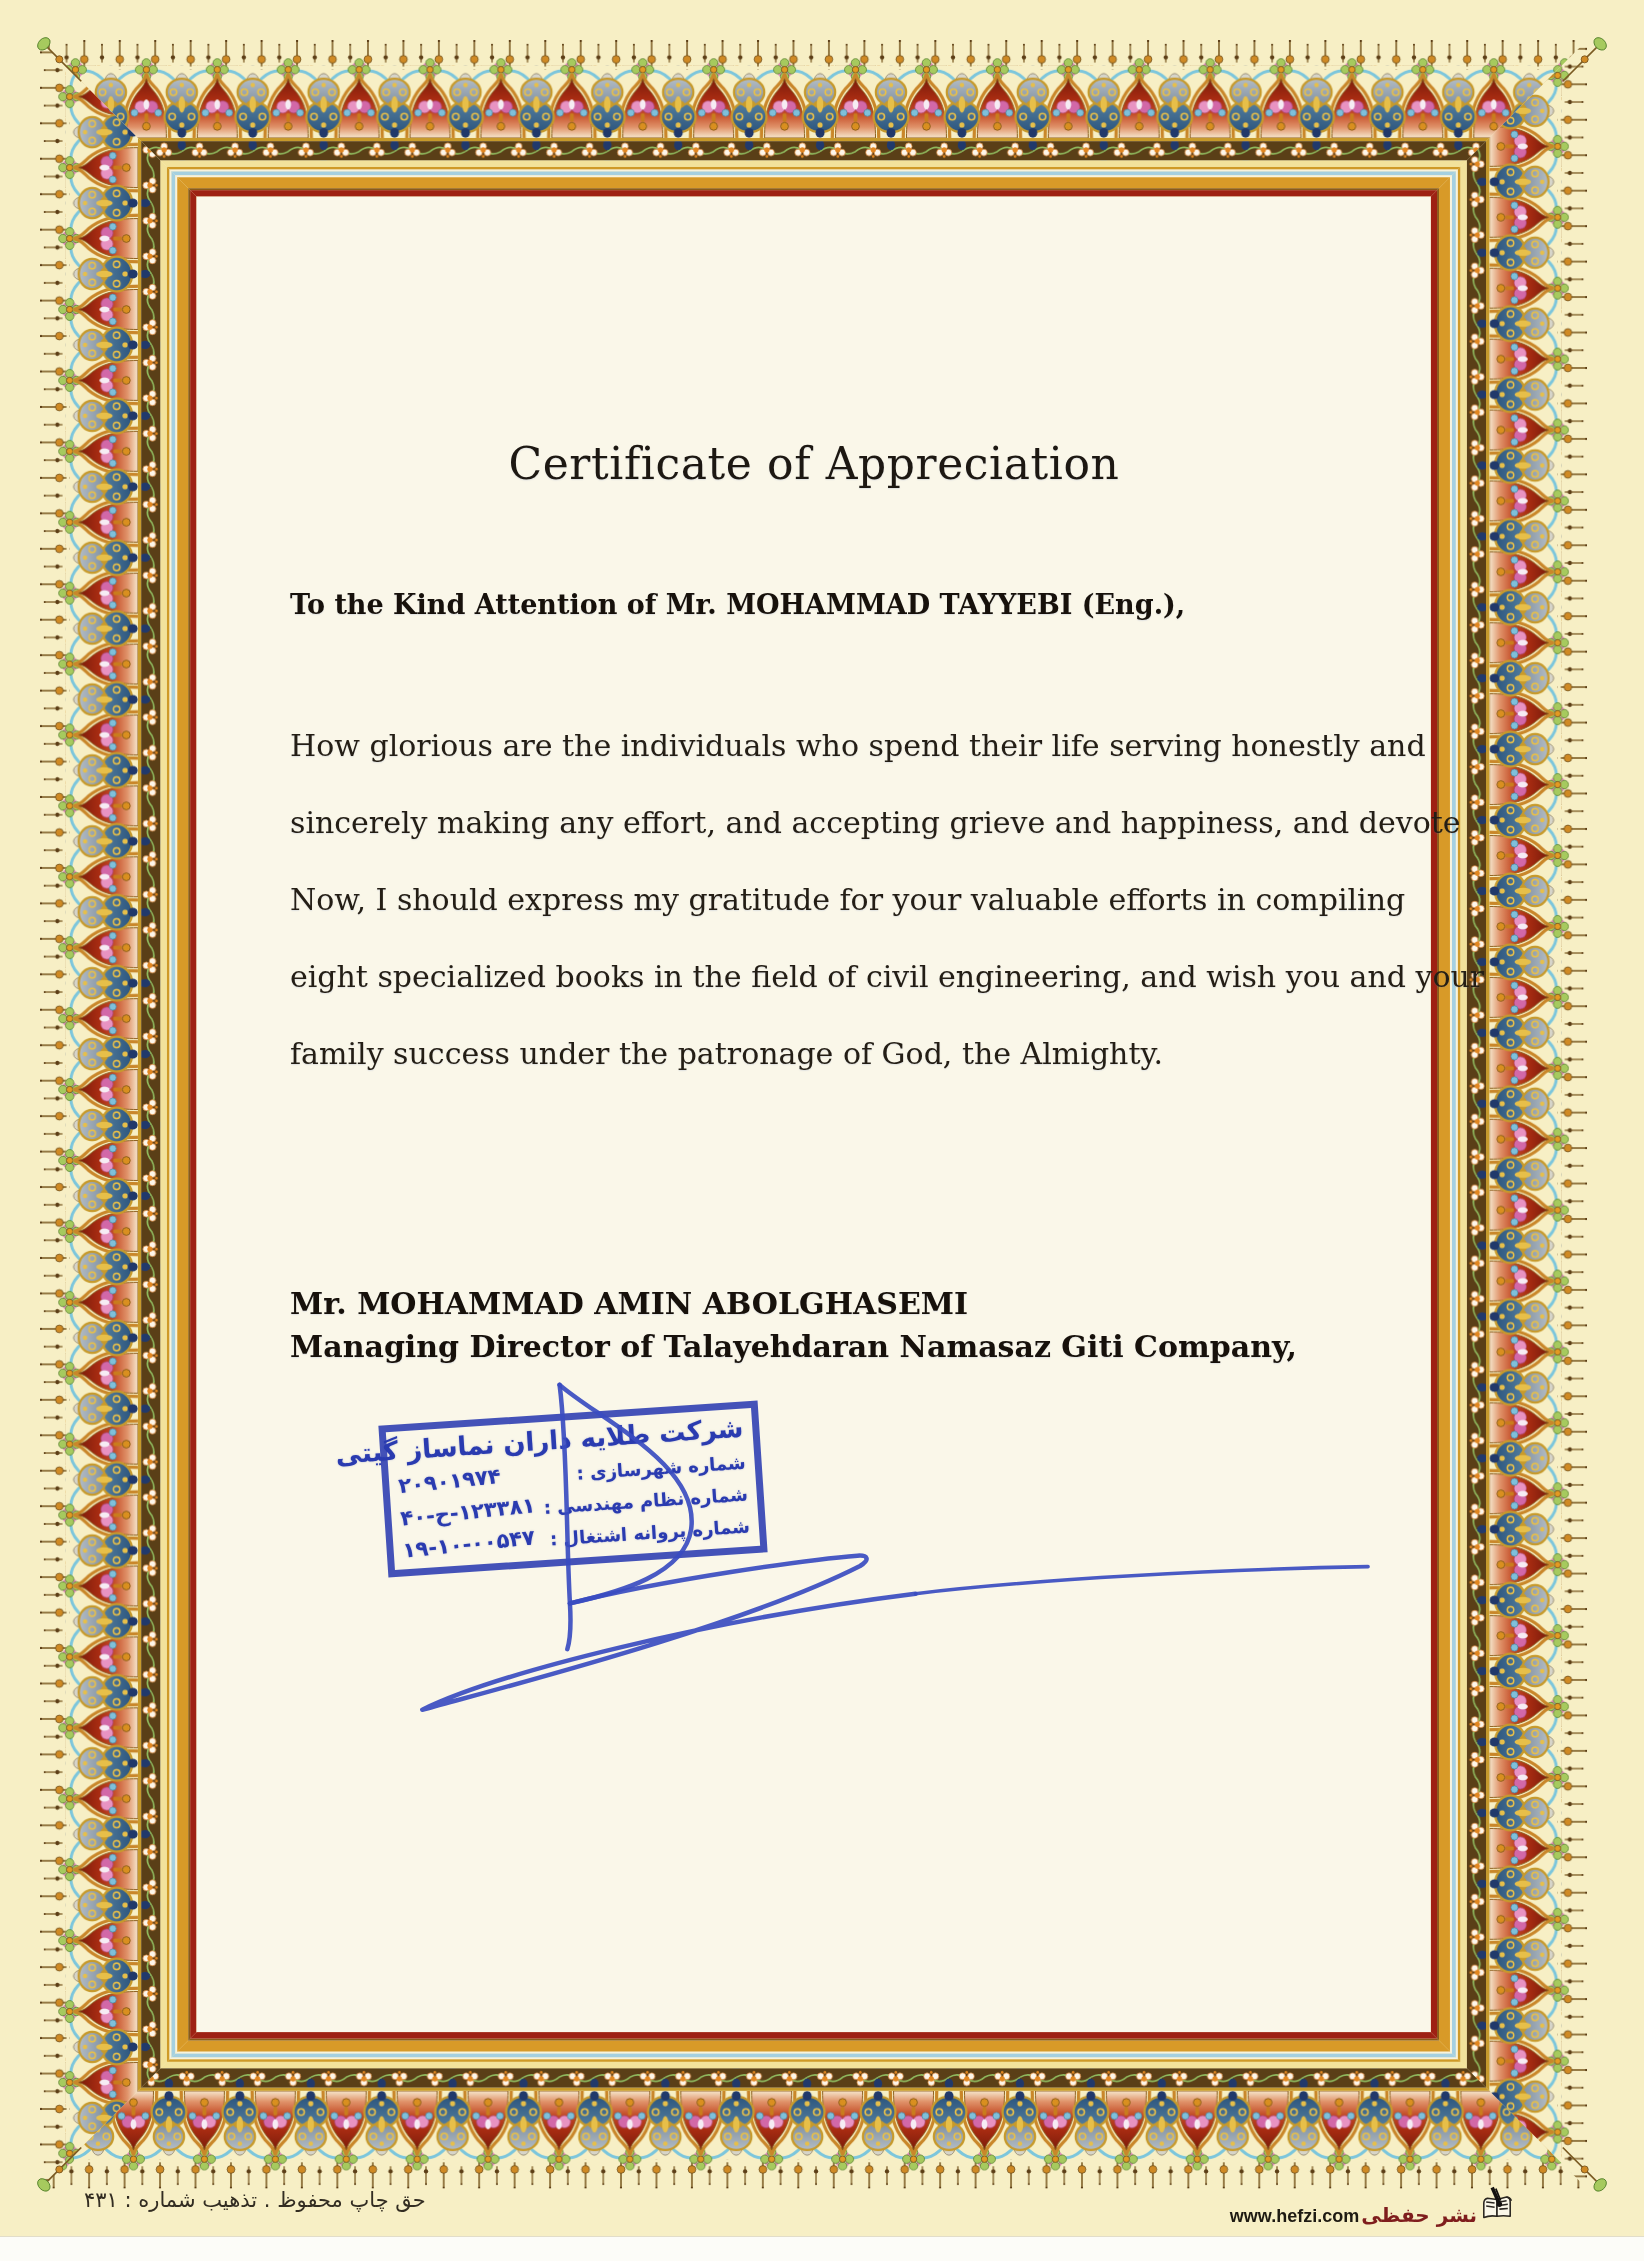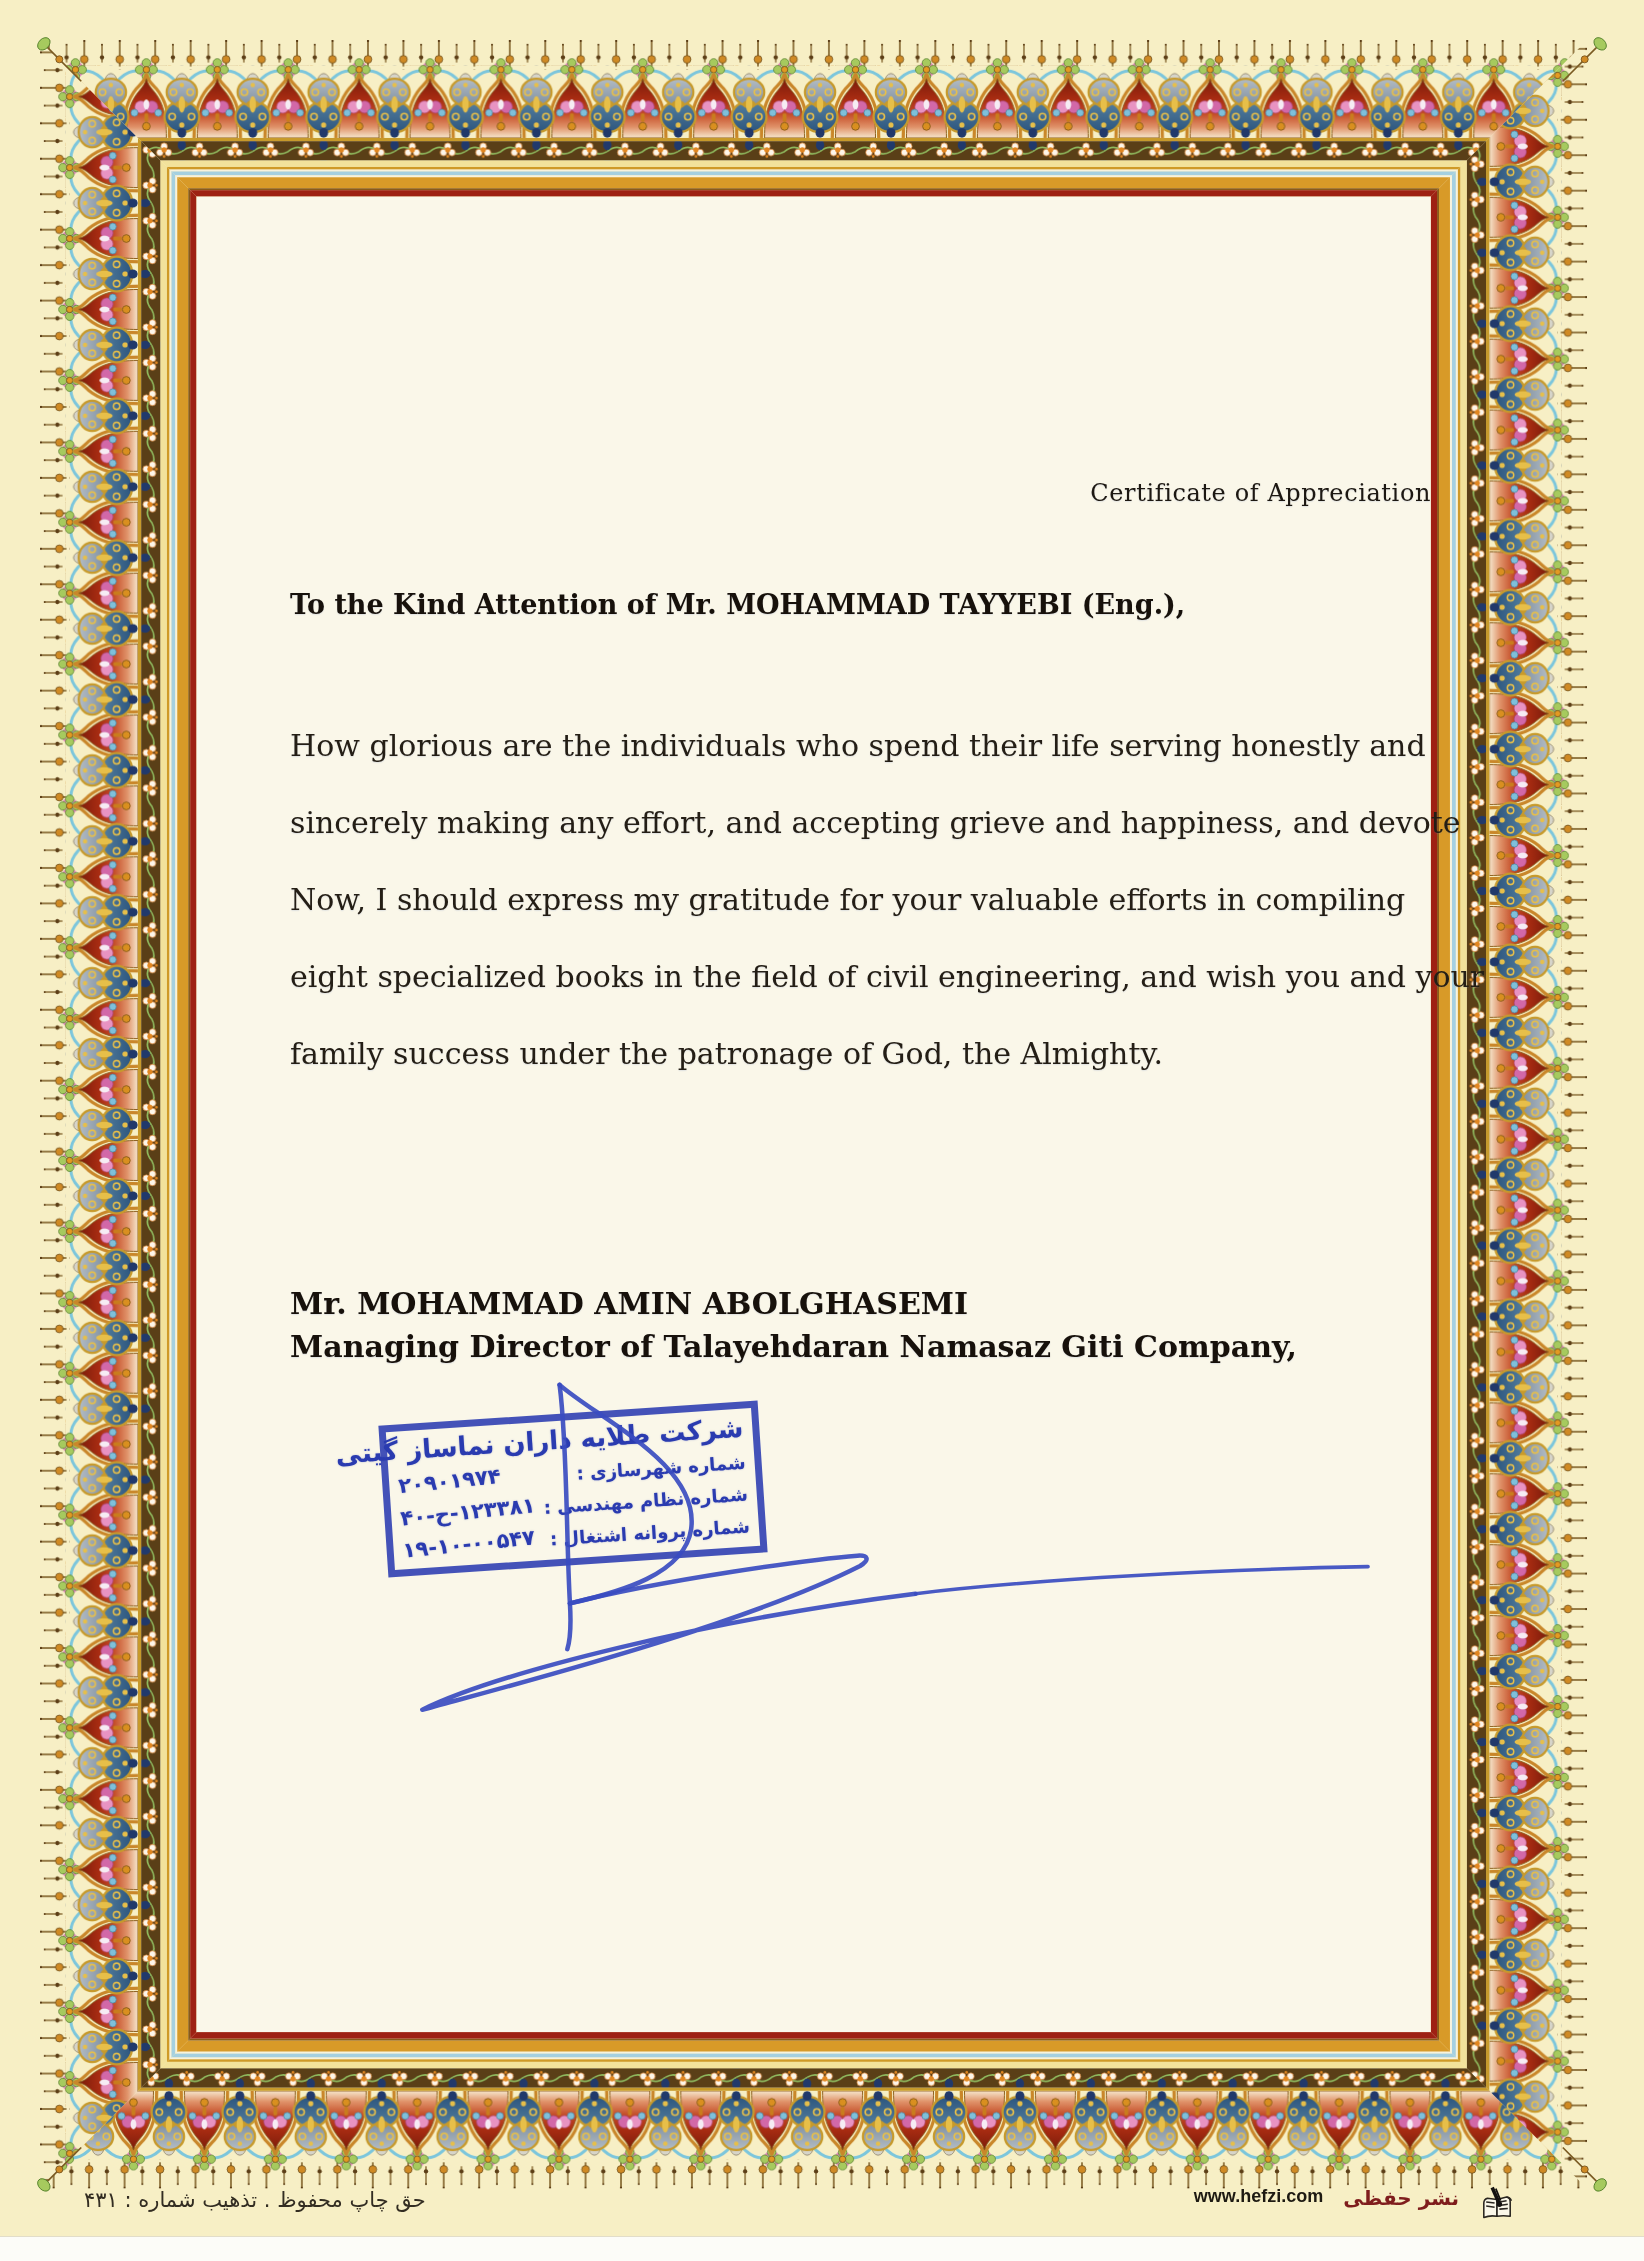--- a/index.html
+++ b/index.html
@@ -9,21 +9,21 @@
     width:1644px;height:2261px;
     background:#f7efc5;
     overflow:hidden;
     font-family:"DejaVu Serif","Liberation Serif",serif;
   }
   .border-art{position:absolute;left:0;top:0;z-index:0;}
   .overlay{position:absolute;z-index:2;}
   .eng{color:#221c14;text-shadow:0 1.3px 1.3px rgba(100,120,185,.18);}
   .cert-title{
     left:197px;top:438px;width:1234px;
-    text-align:right;font-size:24px;letter-spacing:0.6px;color:#1d1812;margin-top:41px;
+    text-align:center;font-size:44px;letter-spacing:0.6px;color:#1d1812;
   }
   .salutation{
     left:290px;top:589px;width:1070px;
     font-size:27px;font-weight:bold;color:#17110b;
   }
   .body-block{left:290px;top:707px;width:1068px;font-size:30px;color:#241e15;}
   .body-line{height:77px;line-height:77px;text-align:justify;text-align-last:justify;white-space:nowrap;}
   .body-line.lastline{text-align-last:left;}
   .signer{left:290px;top:1282px;width:1096px;font-size:30px;font-weight:bold;color:#17110b;line-height:43px;}
   .stamp{
@@ -43,21 +43,21 @@
   .stamp-row .lbl{font-size:18px;white-space:nowrap;}
   .stamp-row .val{font-size:21px;direction:ltr;unicode-bidi:bidi-override;white-space:nowrap;transform:rotate(-2deg);}
   .signature-svg{position:absolute;left:0;top:0;z-index:3;pointer-events:none;}
   .footer-left{
     left:84px;top:2188px;width:361px;
     font-family:"DejaVu Sans",sans-serif;
     font-size:21px;color:#332d22;direction:rtl;text-align:left;white-space:nowrap;
   }
   .footer-right{
     left:1244px;top:2186px;width:271px;
-    display:flex;align-items:flex-start;justify-content:flex-end;gap:20px;
+    display:flex;align-items:flex-end;justify-content:flex-end;gap:2px;
   }
   .footer-url{font-family:"Liberation Sans","DejaVu Sans",sans-serif;font-weight:bold;font-size:18px;color:#1e1a12;}
   .footer-pub{font-family:"DejaVu Sans",sans-serif;font-weight:bold;font-size:20px;color:#7f1d1d;direction:rtl;white-space:nowrap;}
   .scan-strip{position:absolute;left:0;top:2236px;width:1644px;height:25px;background:#fcfcf8;z-index:4;border-top:0.6px solid #e2ddc9;}
 </style>
 </head>
 <body>
 
 <div class="page">
 

